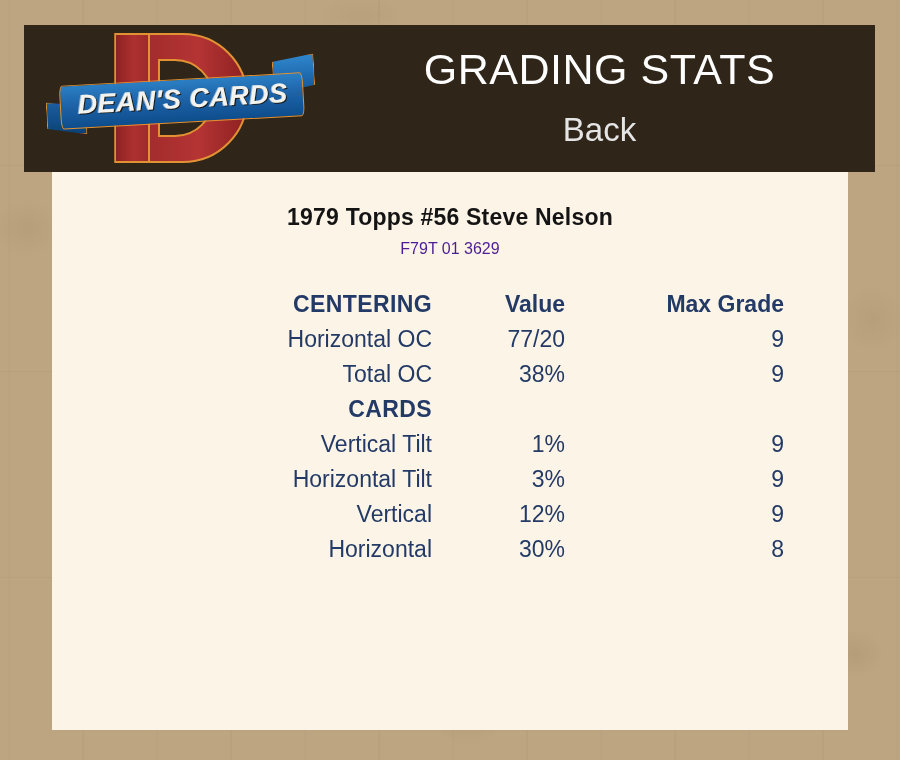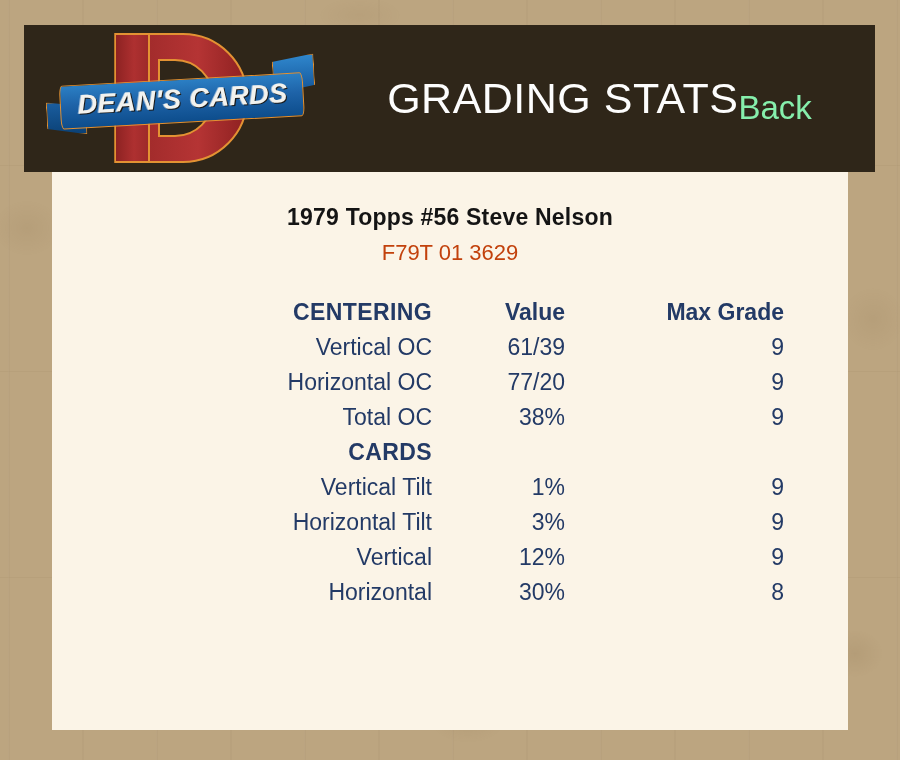--- a/index.html
+++ b/index.html
@@ -176,34 +176,34 @@
   }
 
   
   #header-title-block {
     position: absolute;
     left: 300px;
     top: 0;
     width: 551px;
     height: 147px;
     display: flex;
-    flex-direction: row;
+    flex-direction: column;
     align-items: center;
     justify-content: center;
   }
   #header-title {
     font-size: 43px;
     color: #fdfdfd;
     letter-spacing: 0.5px;
     line-height: 1.05;
     white-space: nowrap;
   }
   #header-subtitle {
     font-size: 33px;
-    color: #86efac;
+    color: #e5e5e5;
     line-height: 1.2;
     margin-top: 18px;
     white-space: nowrap;
   }
 
   
   #content-panel {
     position: absolute;
     left: 52px;
     top: 172px;
@@ -217,22 +217,22 @@
     margin-top: 32px;
     text-align: center;
     font-size: 23px;
     font-weight: bold;
     color: #141414;
     letter-spacing: 0.2px;
   }
   #card-serial {
     margin-top: 9px;
     text-align: center;
-    font-size: 22px;
-    color: #c2410c;
+    font-size: 16px;
+    color: #4c1d95;
   }
 
   
   #stats-table {
     margin: 29px 0 0 0;
     width: 100%;
     border-collapse: collapse;
     color: #233a66;
   }
   #stats-table col.c-label  { width: 380px; }
@@ -331,25 +331,20 @@
       </colgroup>
       <thead>
         <tr>
           <th class="hdr-label">CENTERING</th>
           <th class="hdr-value">Value</th>
           <th class="hdr-grade">Max Grade</th>
         </tr>
       </thead>
       <tbody id="stats-body">
           <tr>
-            <td class="row-label">Vertical OC</td>
-            <td class="row-value">61/39</td>
-            <td class="row-grade">9</td>
-          </tr>
-          <tr>
             <td class="row-label">Horizontal OC</td>
             <td class="row-value">77/20</td>
             <td class="row-grade">9</td>
           </tr>
           <tr>
             <td class="row-label">Total OC</td>
             <td class="row-value">38%</td>
             <td class="row-grade">9</td>
           </tr>
           <tr>

